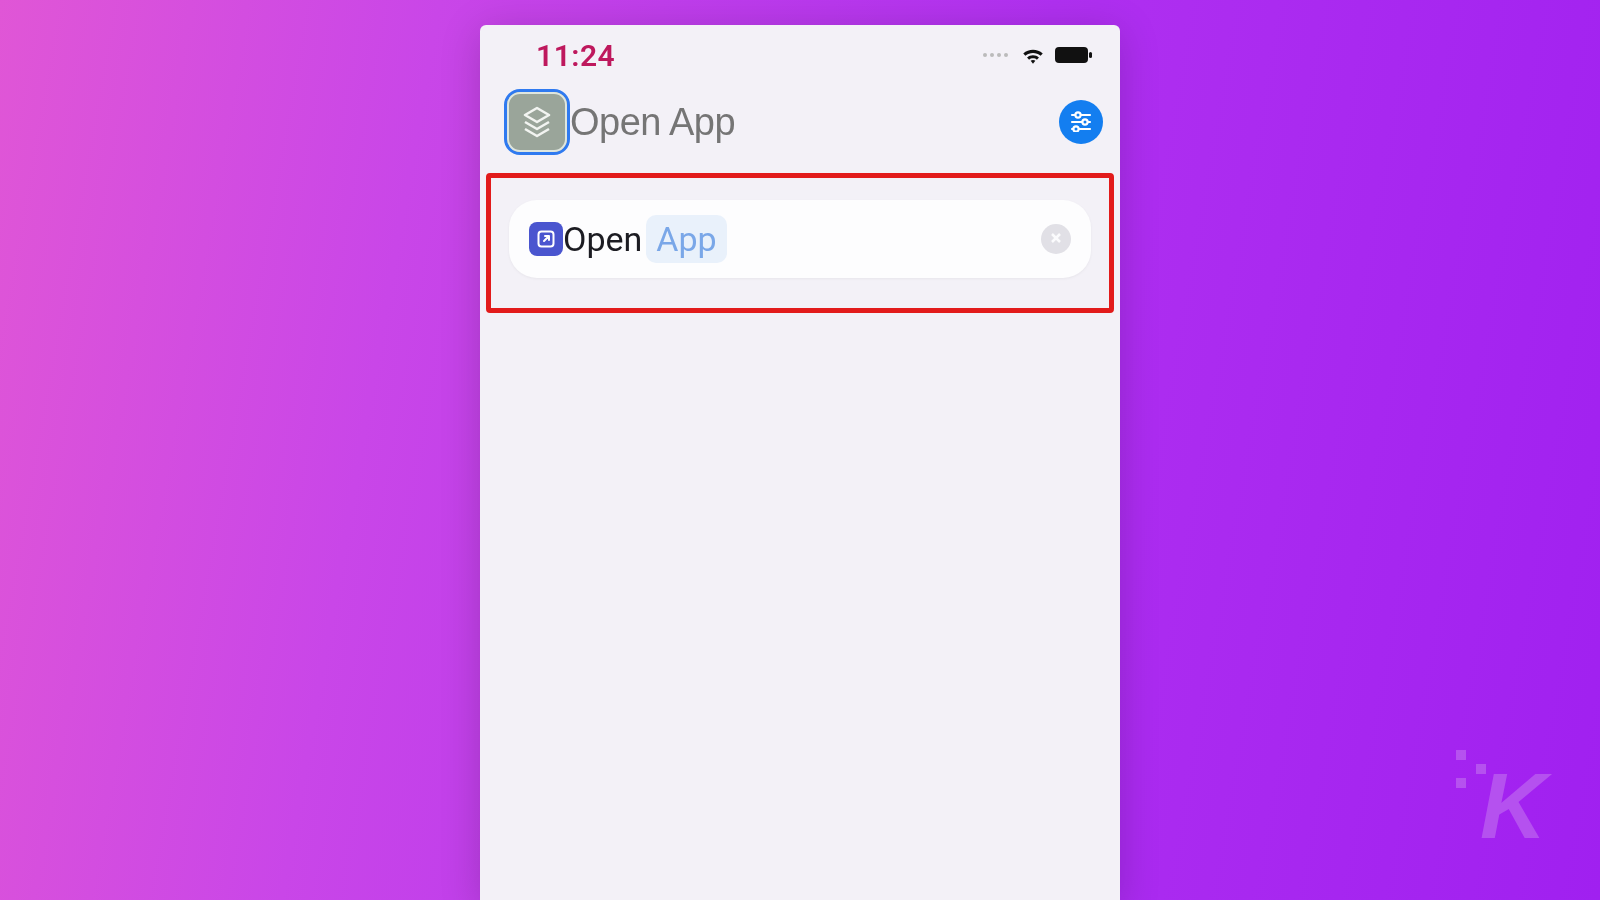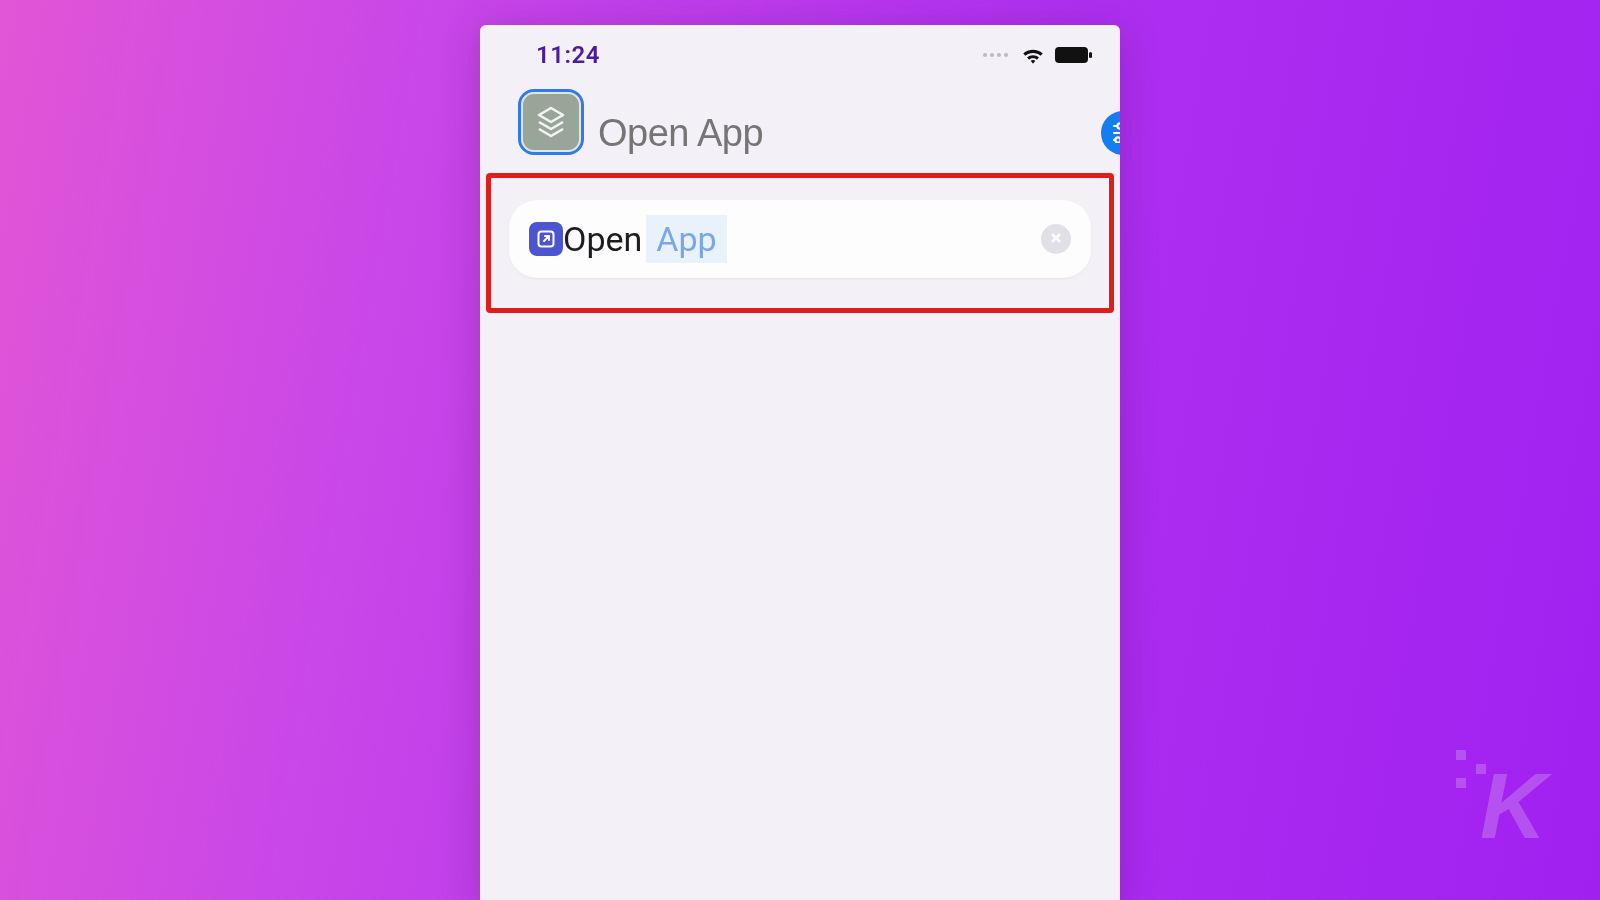--- a/index.html
+++ b/index.html
@@ -27,47 +27,46 @@
 
   
   .status-bar {
     display: flex;
     justify-content: space-between;
     align-items: center;
     padding: 12px 26px 6px 26px;
     height: 54px;
   }
   .status-time {
-    font-size: 24px;
+    font-size: 30px;
     font-weight: 600;
     letter-spacing: 0.5px;
-    color: #4c1d95;
+    color: #be185d;
     margin-left: 30px;
   }
   .status-icons {
     display: flex;
     align-items: center;
     gap: 8px;
   }
   .dots {
     display:flex;
     gap:3px;
     margin-right:4px;
   }
   .dots span {
     width:4px; height:4px; border-radius:50%; background:#bbb;
   }
   .wifi svg, .battery svg { display:block; }
 
   
   .header {
     display:flex;
-    align-items:flex-end;
-    padding: 10px 24px 14px 38px;
-    gap: 14px;
+    align-items:center;
+    padding: 10px 24px 14px 24px;
   }
   .shortcut-icon {
     width: 66px;
     height: 66px;
     border-radius: 16px;
     background: #9aa59a;
     border: 3px solid #2f7af0;
     outline: 2px solid #dfe6df;
     outline-offset: -5px;
     display:flex;
@@ -126,21 +125,21 @@
   .action-text {
     font-size: 34px;
     color: #1c1c22;
     font-weight: 400;
   }
   .action-param {
     font-size: 34px;
     color: #7aa7e8;
     background: #e9f1fb;
     padding: 4px 10px;
-    border-radius: 0;
+    border-radius: 10px;
     margin-left: 4px;
   }
   .spacer { flex:1; }
   .clear-btn {
     width: 30px;
     height: 30px;
     border-radius: 50%;
     background: #e1e0e6;
     display:flex;
     align-items:center;

